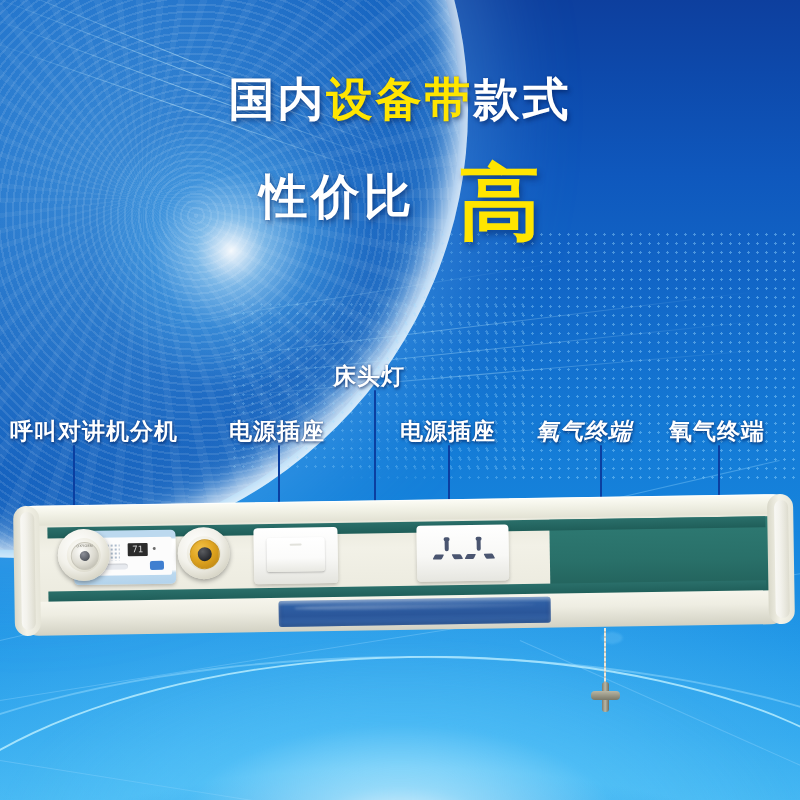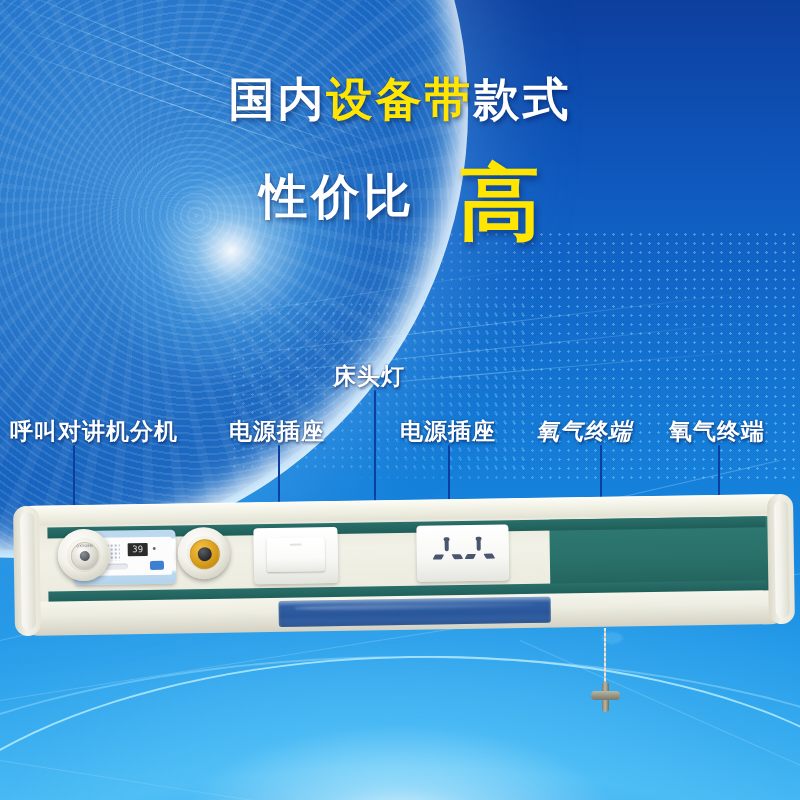--- a/index.html
+++ b/index.html
@@ -324,21 +324,21 @@
     <div class="stripe-bot"></div>
     <div class="panel-bottom-rail"></div>
     <div class="cap cap-l"></div>
     <div class="cap cap-r"></div>
 
     <div class="lamp-strip"></div>
 
     <div class="intercom">
       <div class="ic-face">
         <div class="ic-grille"></div>
-        <div class="ic-display">39</div>
+        <div class="ic-display">71</div>
         <div class="ic-dot"></div>
         <div class="ic-slot"></div>
         <div class="ic-btn"></div>
       </div>
     </div>
 
     <div class="switch">
       <div class="sw-rocker">
         <div class="sw-mark"></div>
       </div>

